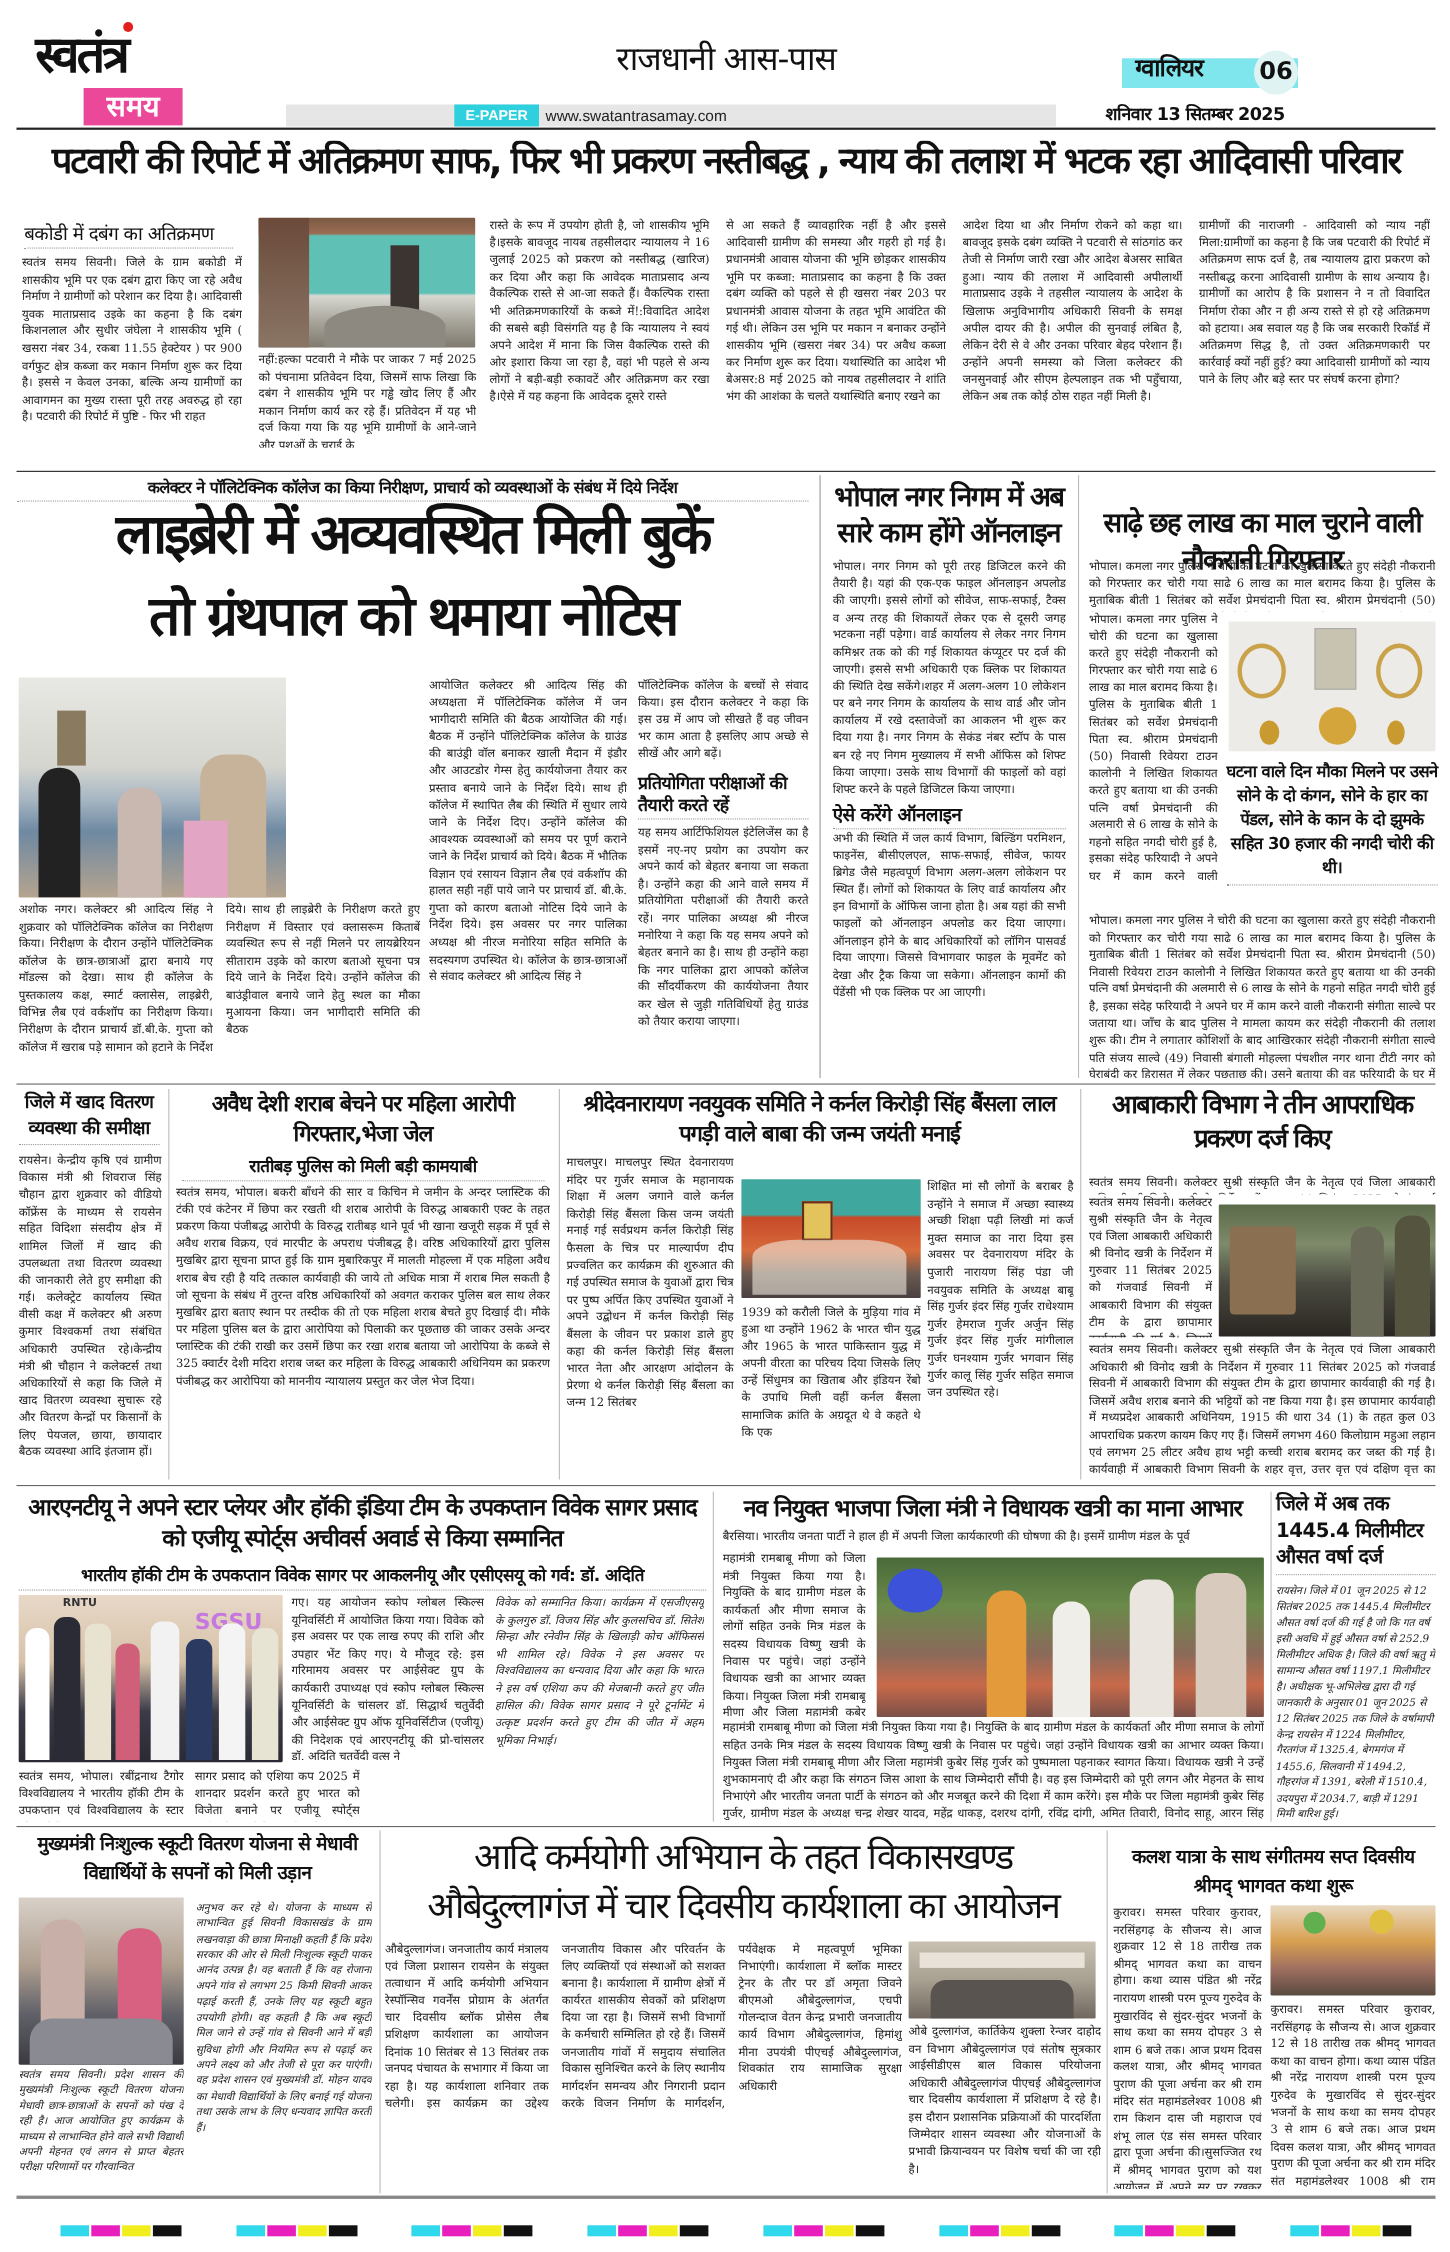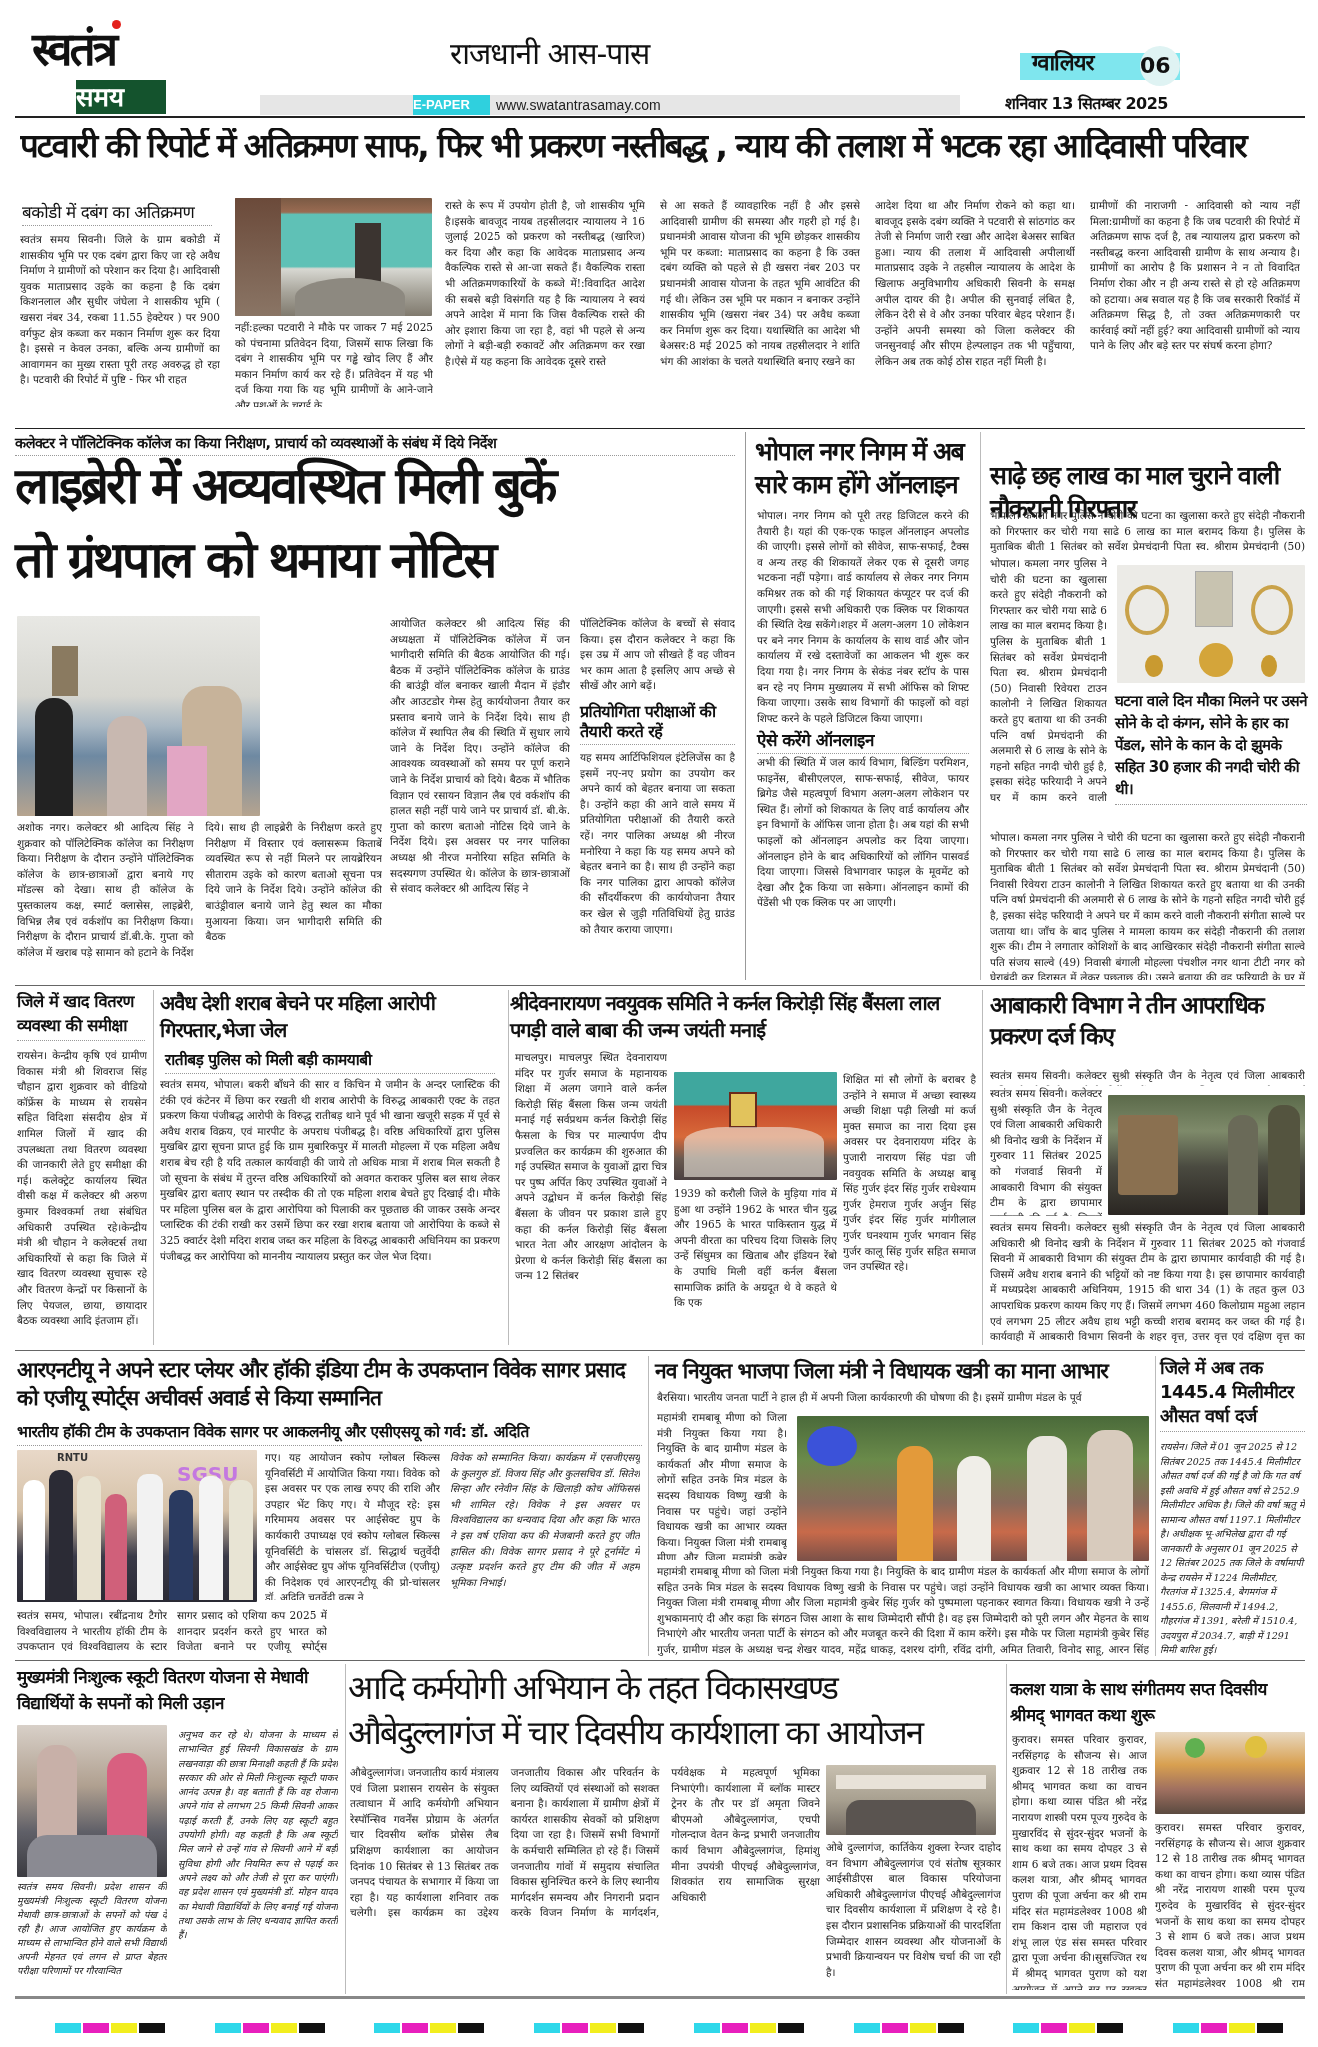--- a/index.html
+++ b/index.html
@@ -5,32 +5,32 @@
   * { box-sizing: border-box; margin: 0; padding: 0; }
   html, body { width: 1318px; height: 2047px; background: #fff; overflow: hidden; }
   body { font-family: "DejaVu Sans", sans-serif; color: #111; position: relative; }
   .abs { position: absolute; }
   .hl { font-family: "DejaVu Sans", sans-serif; font-weight: bold; color: #111; line-height: 1.12; letter-spacing: -1px; }
   .body-text { font-family: "DejaVu Serif", serif; font-size: 10.5px; line-height: 15.6px; text-align: justify; color: #222; overflow: hidden; }
   .italic { font-style: italic; }
   .rule { position: absolute; background: #222; }
   .dotted { border-bottom: 1px dotted #999; }
   .photo { position: absolute; overflow: hidden; border-radius: 1px; }
-  .center { text-align: left; }
+  .center { text-align: center; }
   .sub { font-family: "DejaVu Sans", sans-serif; font-weight: bold; color: #111; letter-spacing: -0.5px; }
   .reg { display: inline-block; width: 26px; height: 10px; margin-right: 2px; }
 </style>
 </head>
 <body>
 
 <div class="abs" style="left:0;top:0;width:1318px;height:118px;">
   <div class="abs" style="left:32px;top:20px;width:140px;height:95px;">
     <div class="abs" style="left:80px;top:0;width:9px;height:9px;border-radius:50%;background:#e3201b;"></div>
     <div class="abs hl" style="left:0;top:4px;font-size:46px;letter-spacing:-3px;font-family:'DejaVu Serif',serif;">स्वतंत्र</div>
-    <div class="abs center" style="left:44px;top:60px;width:90px;height:34px;background:#14532d;">
+    <div class="abs center" style="left:44px;top:60px;width:90px;height:34px;background:#ec4899;">
       <span class="hl" style="color:#fff;font-size:26px;line-height:34px;letter-spacing:0;">समय</span>
     </div>
   </div>
   <div class="abs center" style="left:450px;top:32px;width:420px;font-size:30px;font-family:'DejaVu Sans',sans-serif;letter-spacing:-1px;">राजधानी आस-पास</div>
   <div class="abs" style="left:260px;top:95px;width:700px;height:20px;background:#e6e6e6;"></div>
   <div class="abs center" style="left:413px;top:95px;width:77px;height:20px;background:#2fd0de;color:#fff;font-size:13px;font-weight:bold;line-height:20px;font-family:'Liberation Sans',sans-serif;">E-PAPER</div>
   <div class="abs" style="left:496px;top:95px;height:20px;font-size:14px;line-height:20px;font-family:'Liberation Sans',sans-serif;color:#222;">www.swatantrasamay.com</div>
   <div class="abs" style="left:1020px;top:50px;width:170px;height:32px;">
     <div class="abs" style="left:0;top:3px;width:160px;height:27px;background:#7fe6ee;"></div>
     <div class="abs hl" style="left:12px;top:1px;font-size:22px;">ग्वालियर</div>

